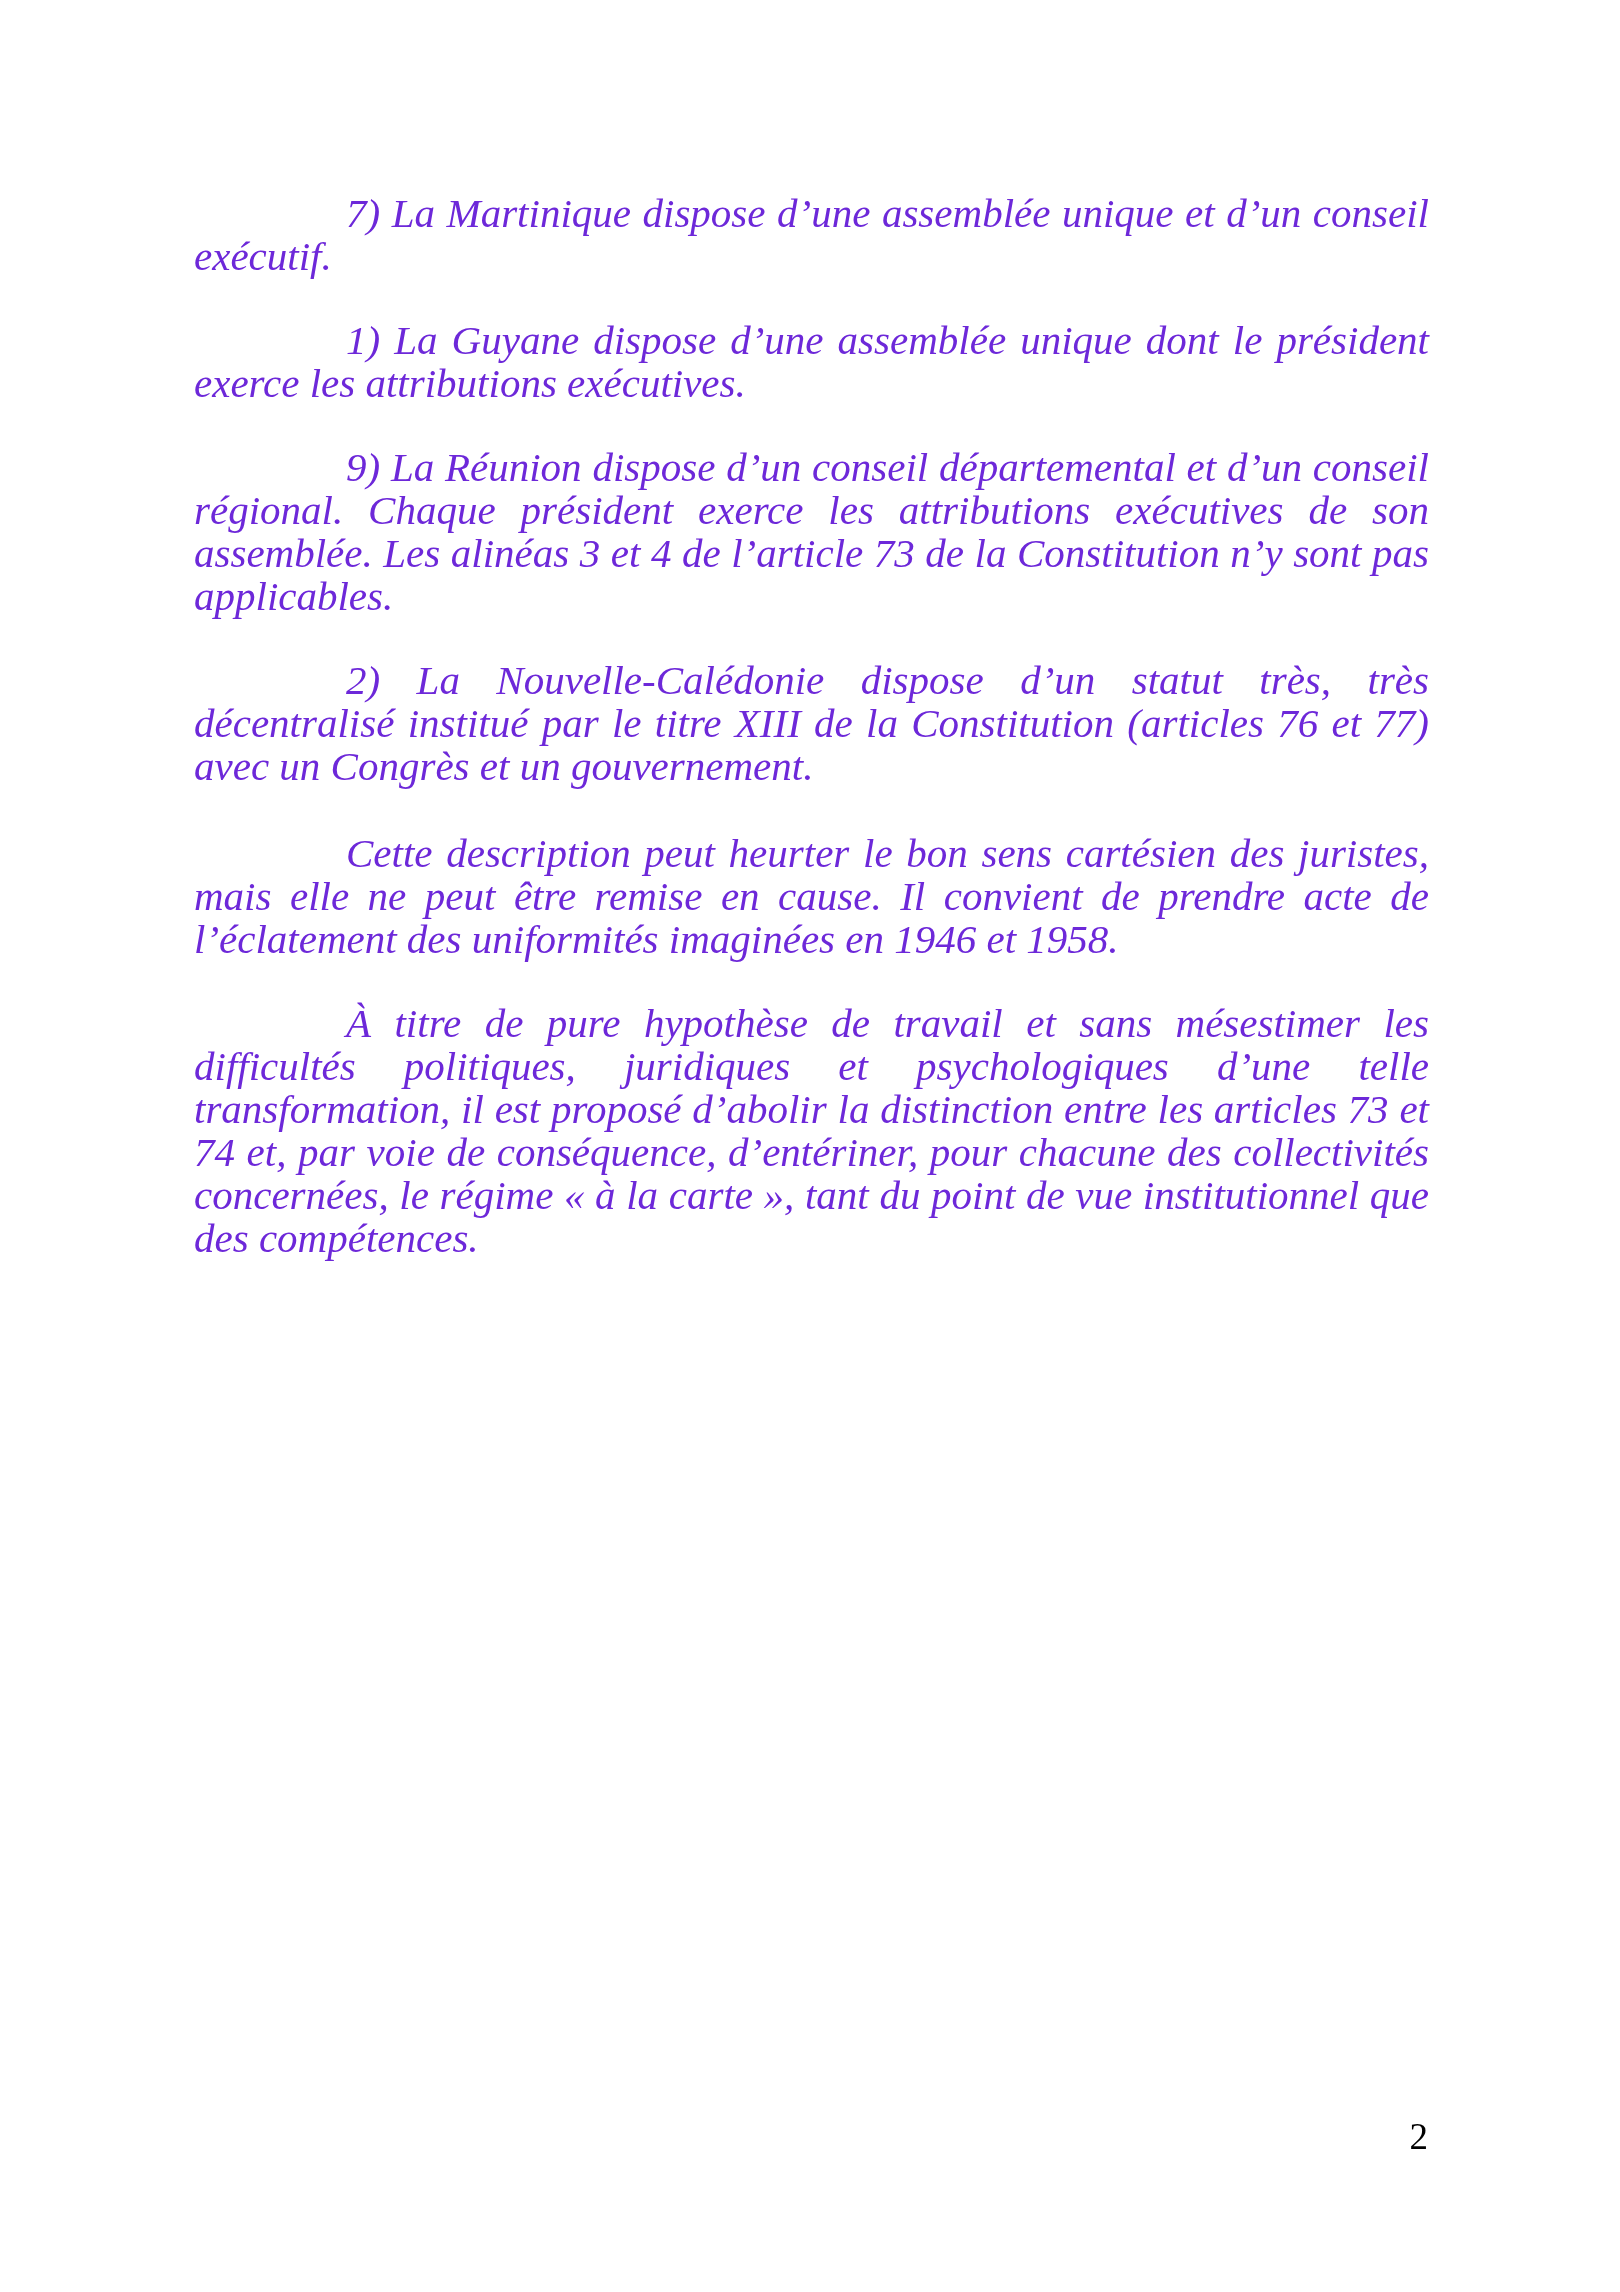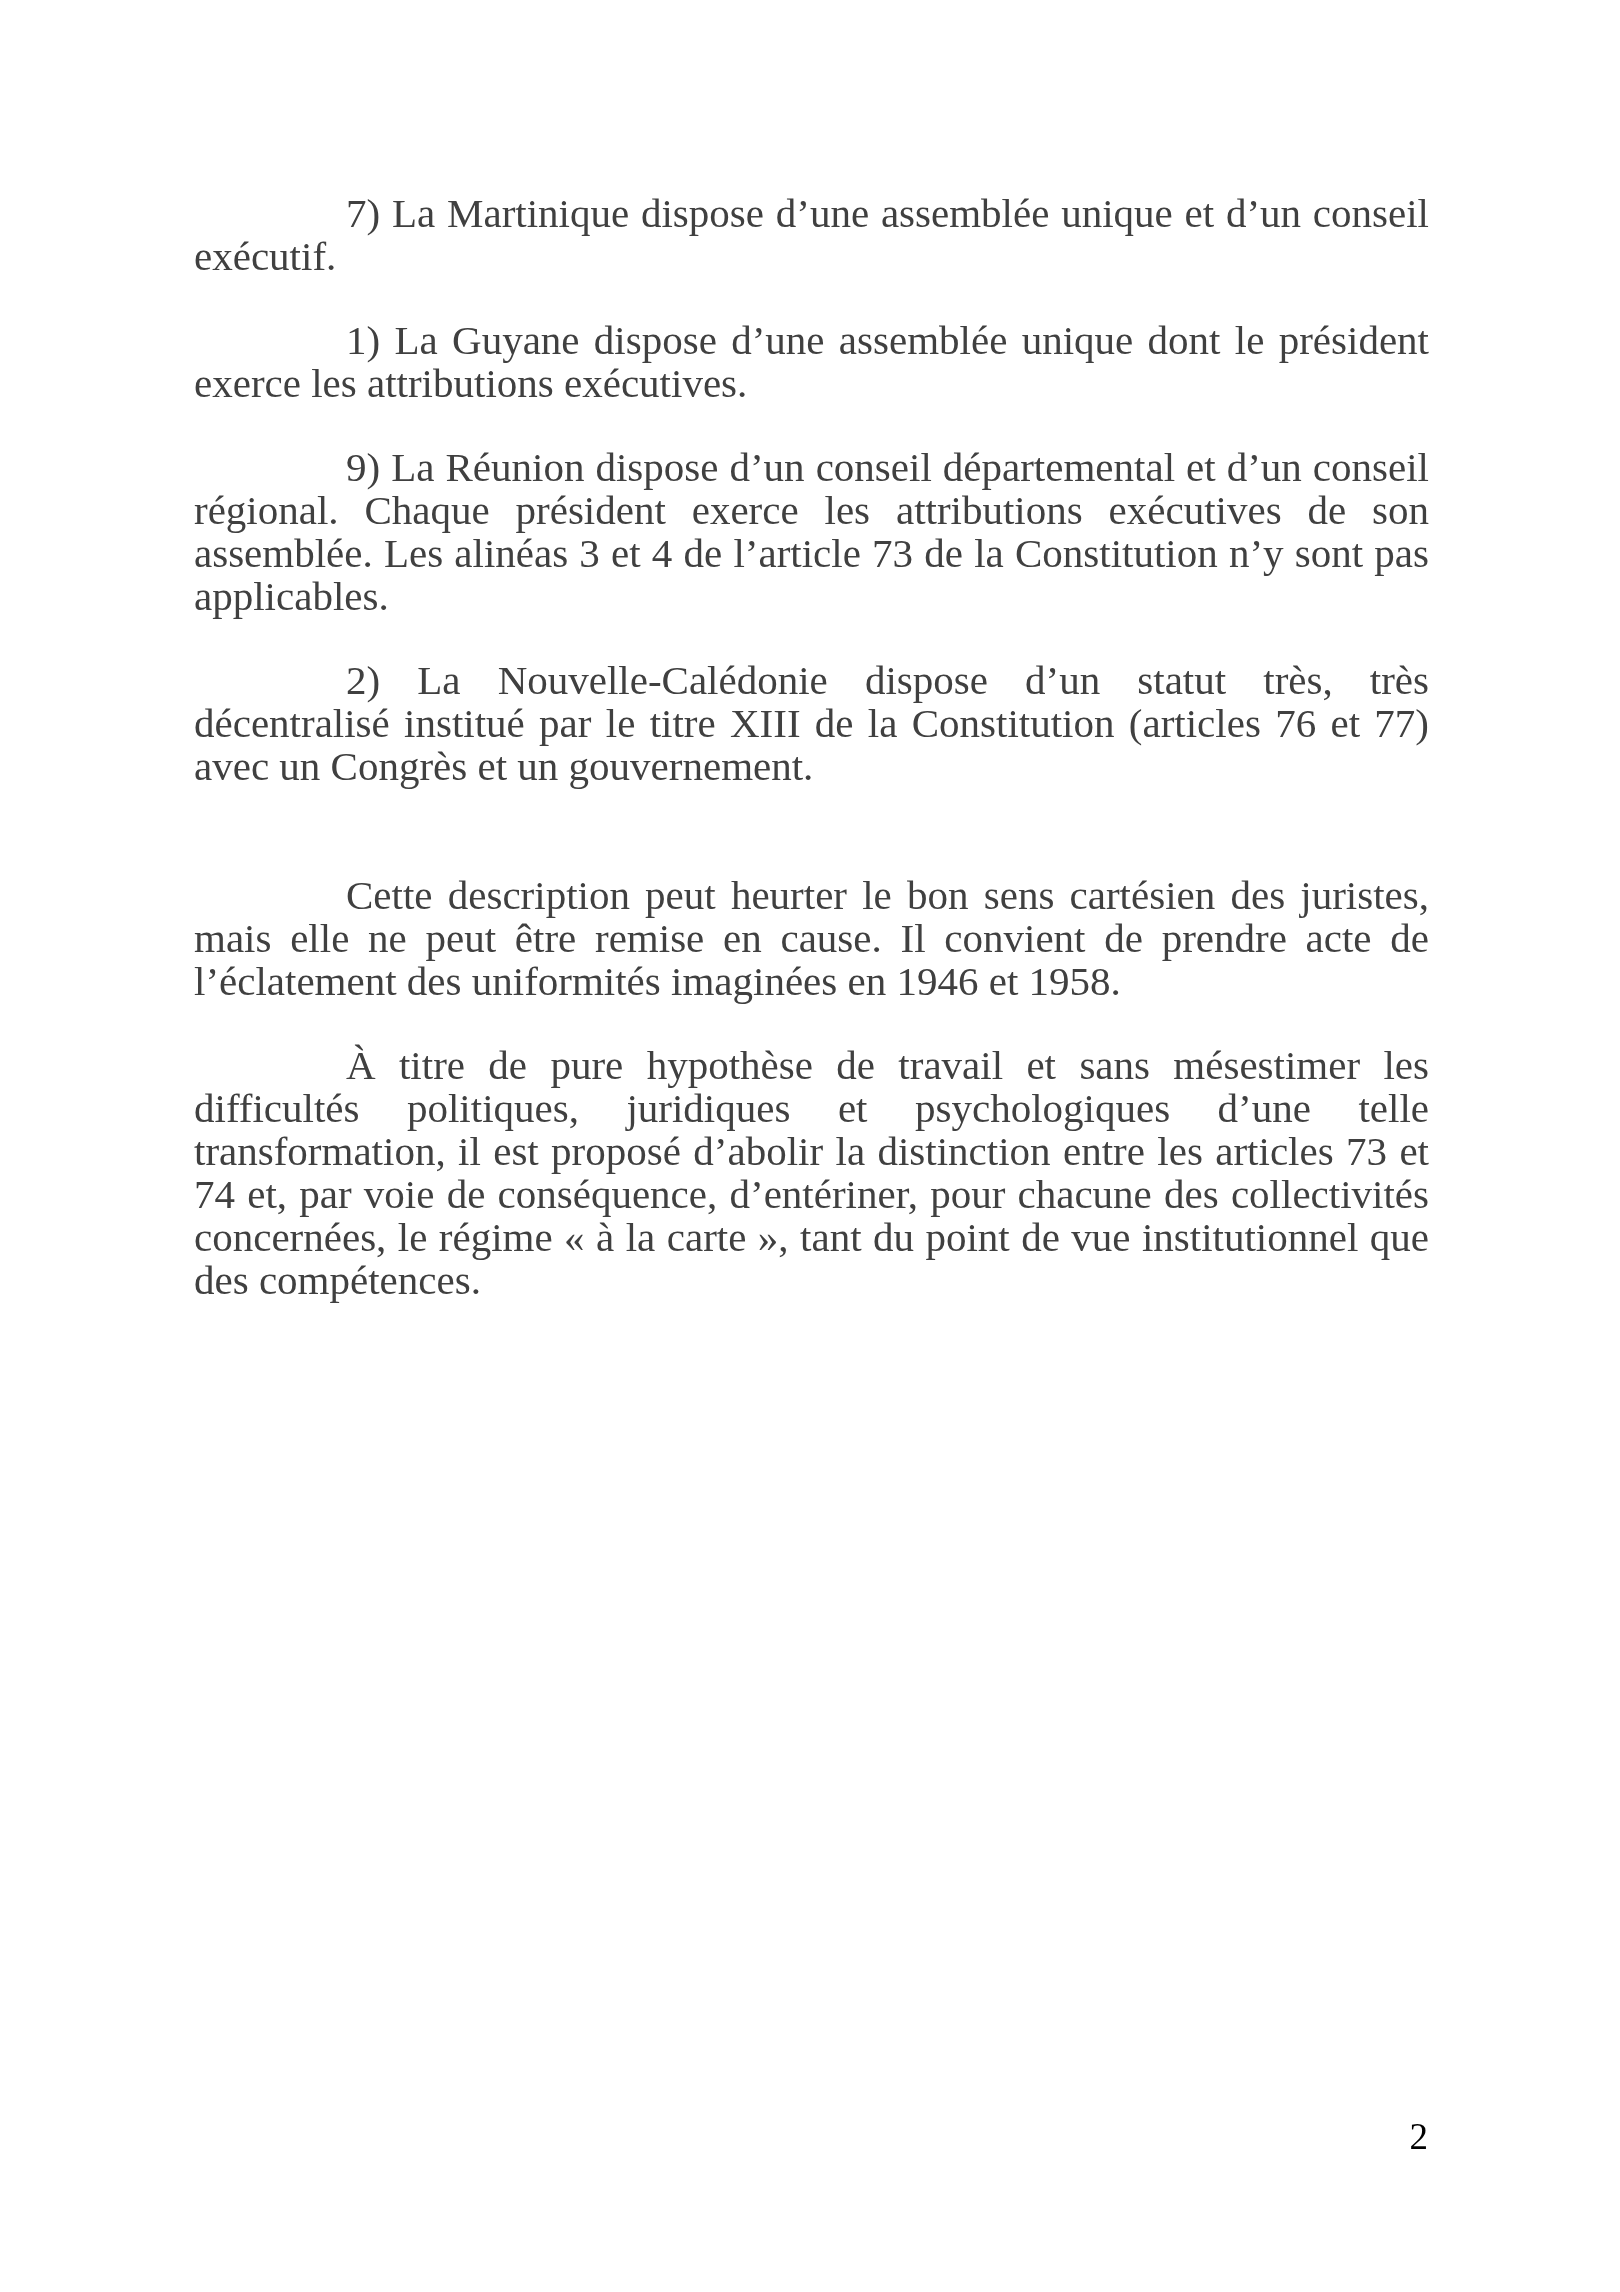--- a/index.html
+++ b/index.html
@@ -21,24 +21,25 @@
     left: 194px;
     top: 192px;
     width: 1235px;
   }
   .para {
     margin: 0 0 41px 0;
     text-indent: 152px;
     text-align: justify;
     font-size: 41px;
     line-height: 43px;
-    color: #404040;
+    color: #6d28d9;
+    font-style: italic;
   }
   .para.extra-gap {
-    margin-top: 86px;
+    margin-top: 44px;
   }
   .para sup {
     font-size: 25.5px;
     line-height: 0;
     vertical-align: super;
   }
   .page-number {
     position: absolute;
     top: 2115px;
     right: 192px;

